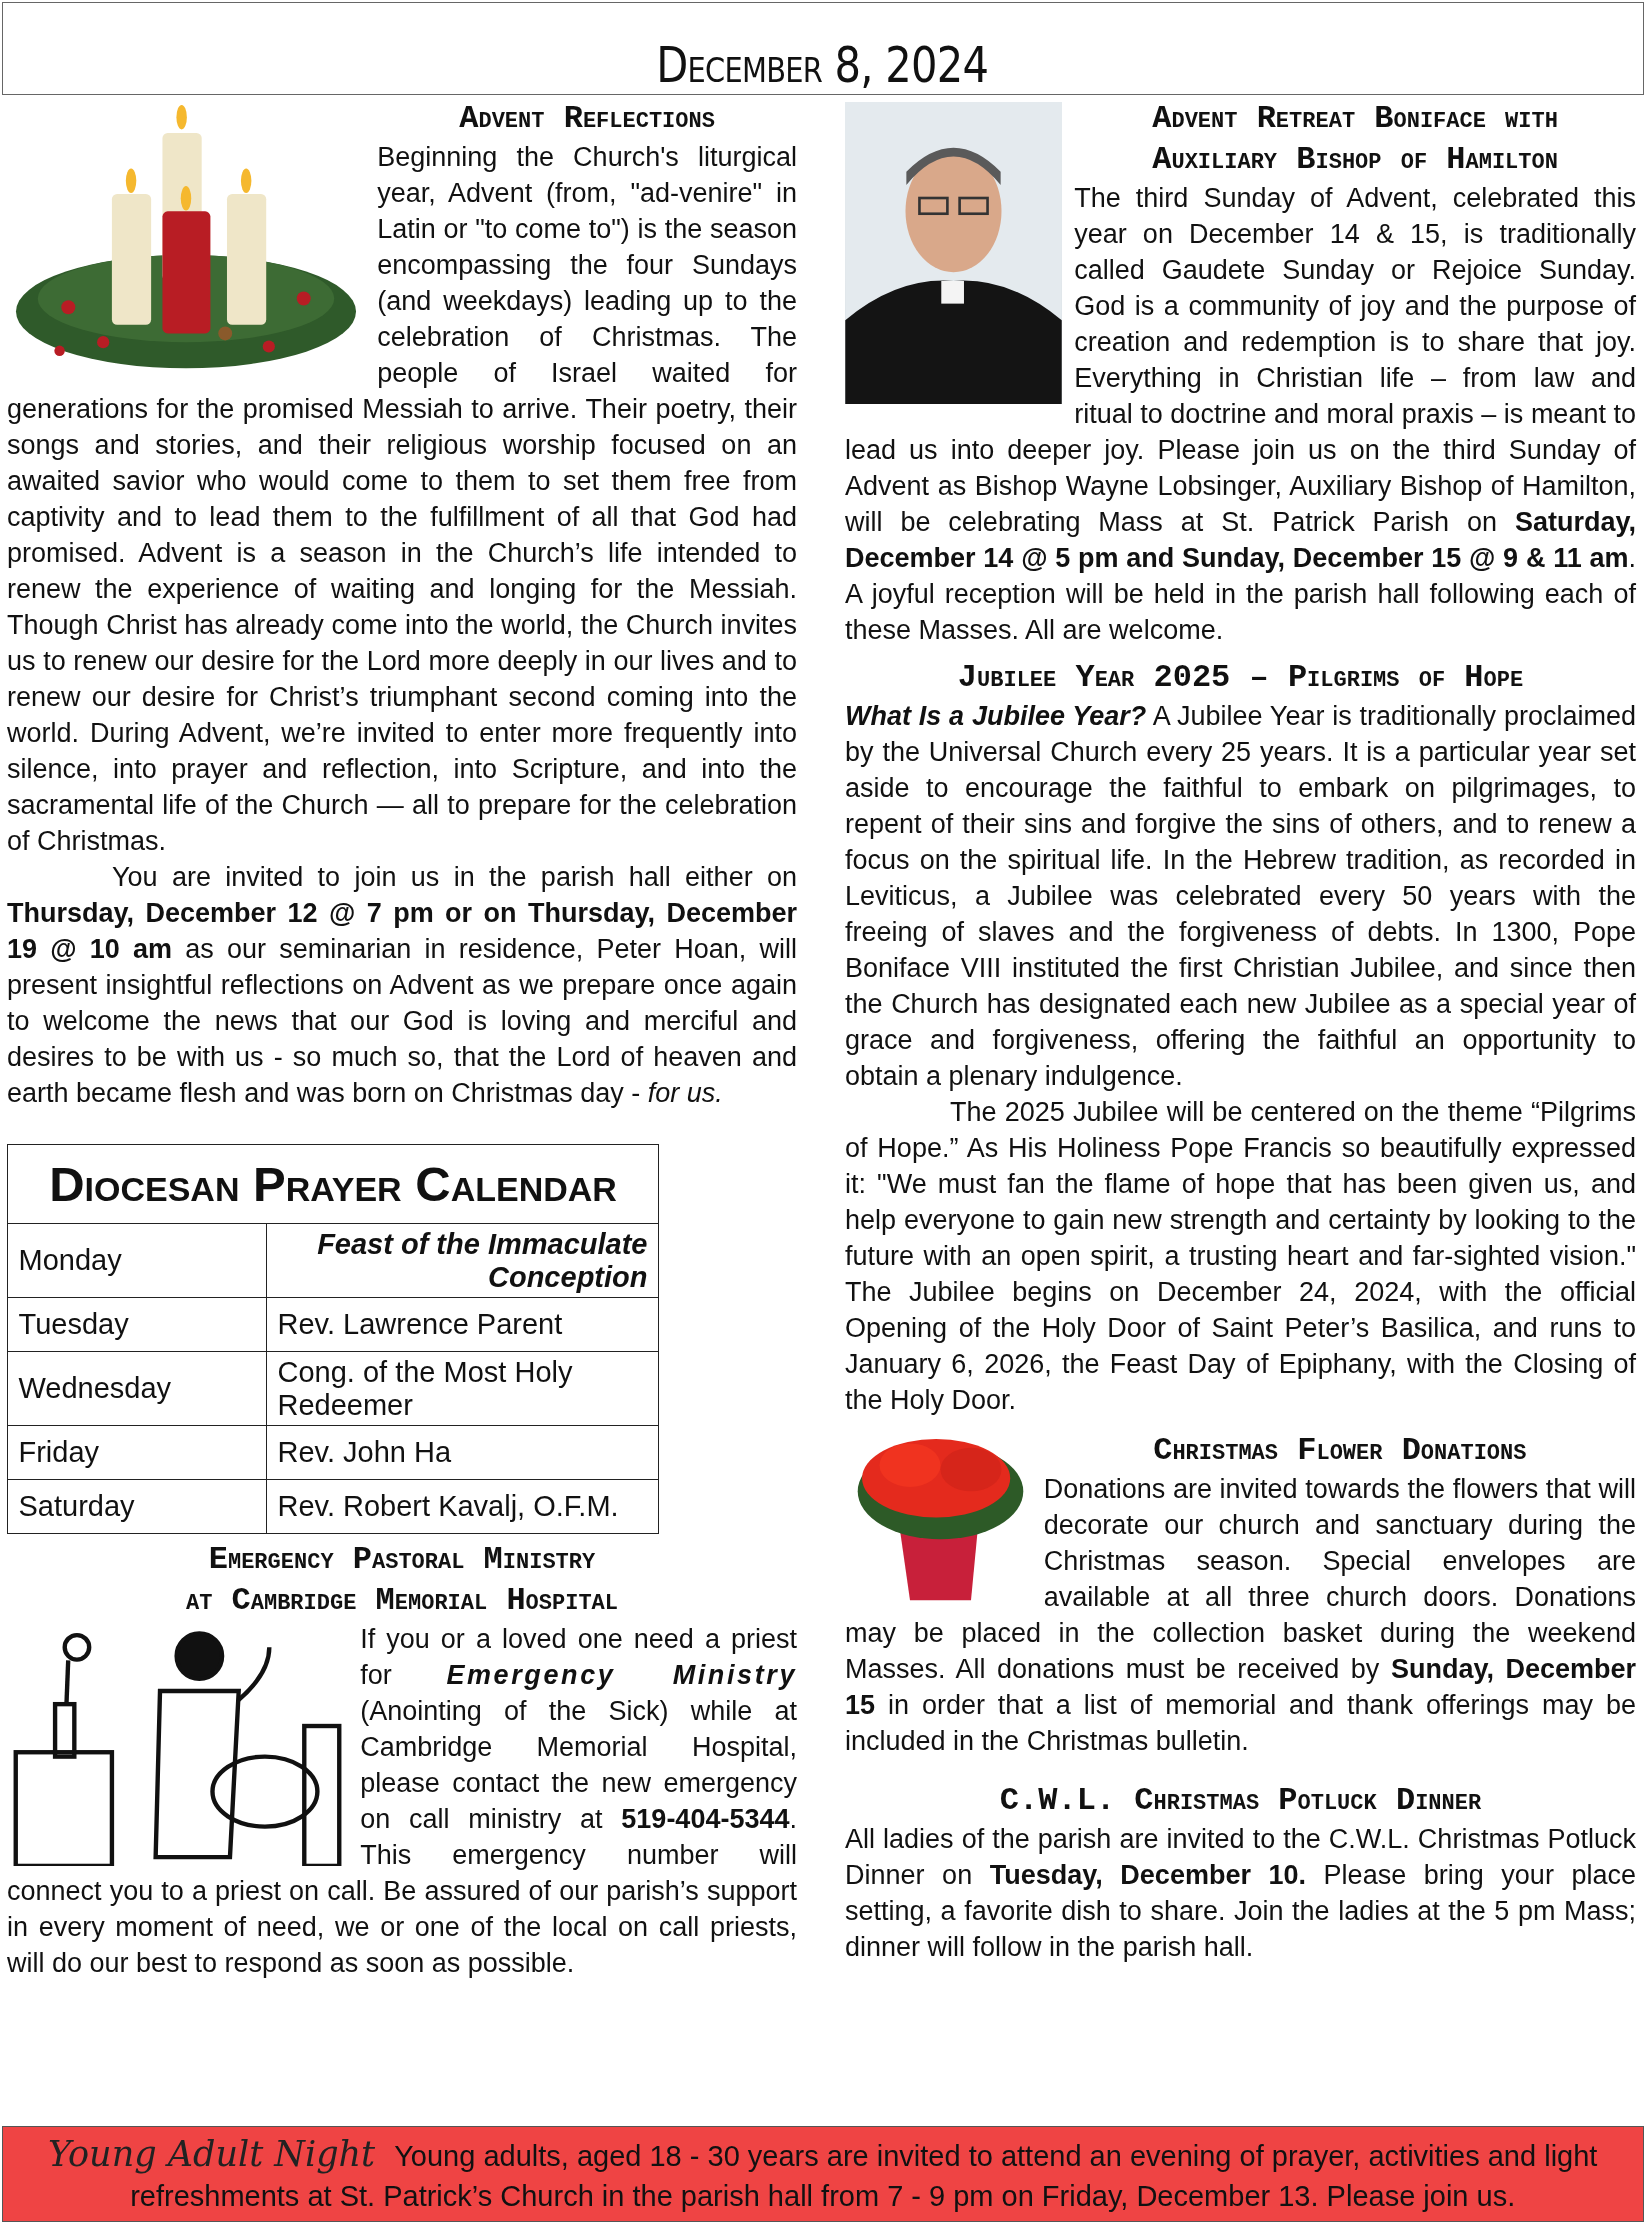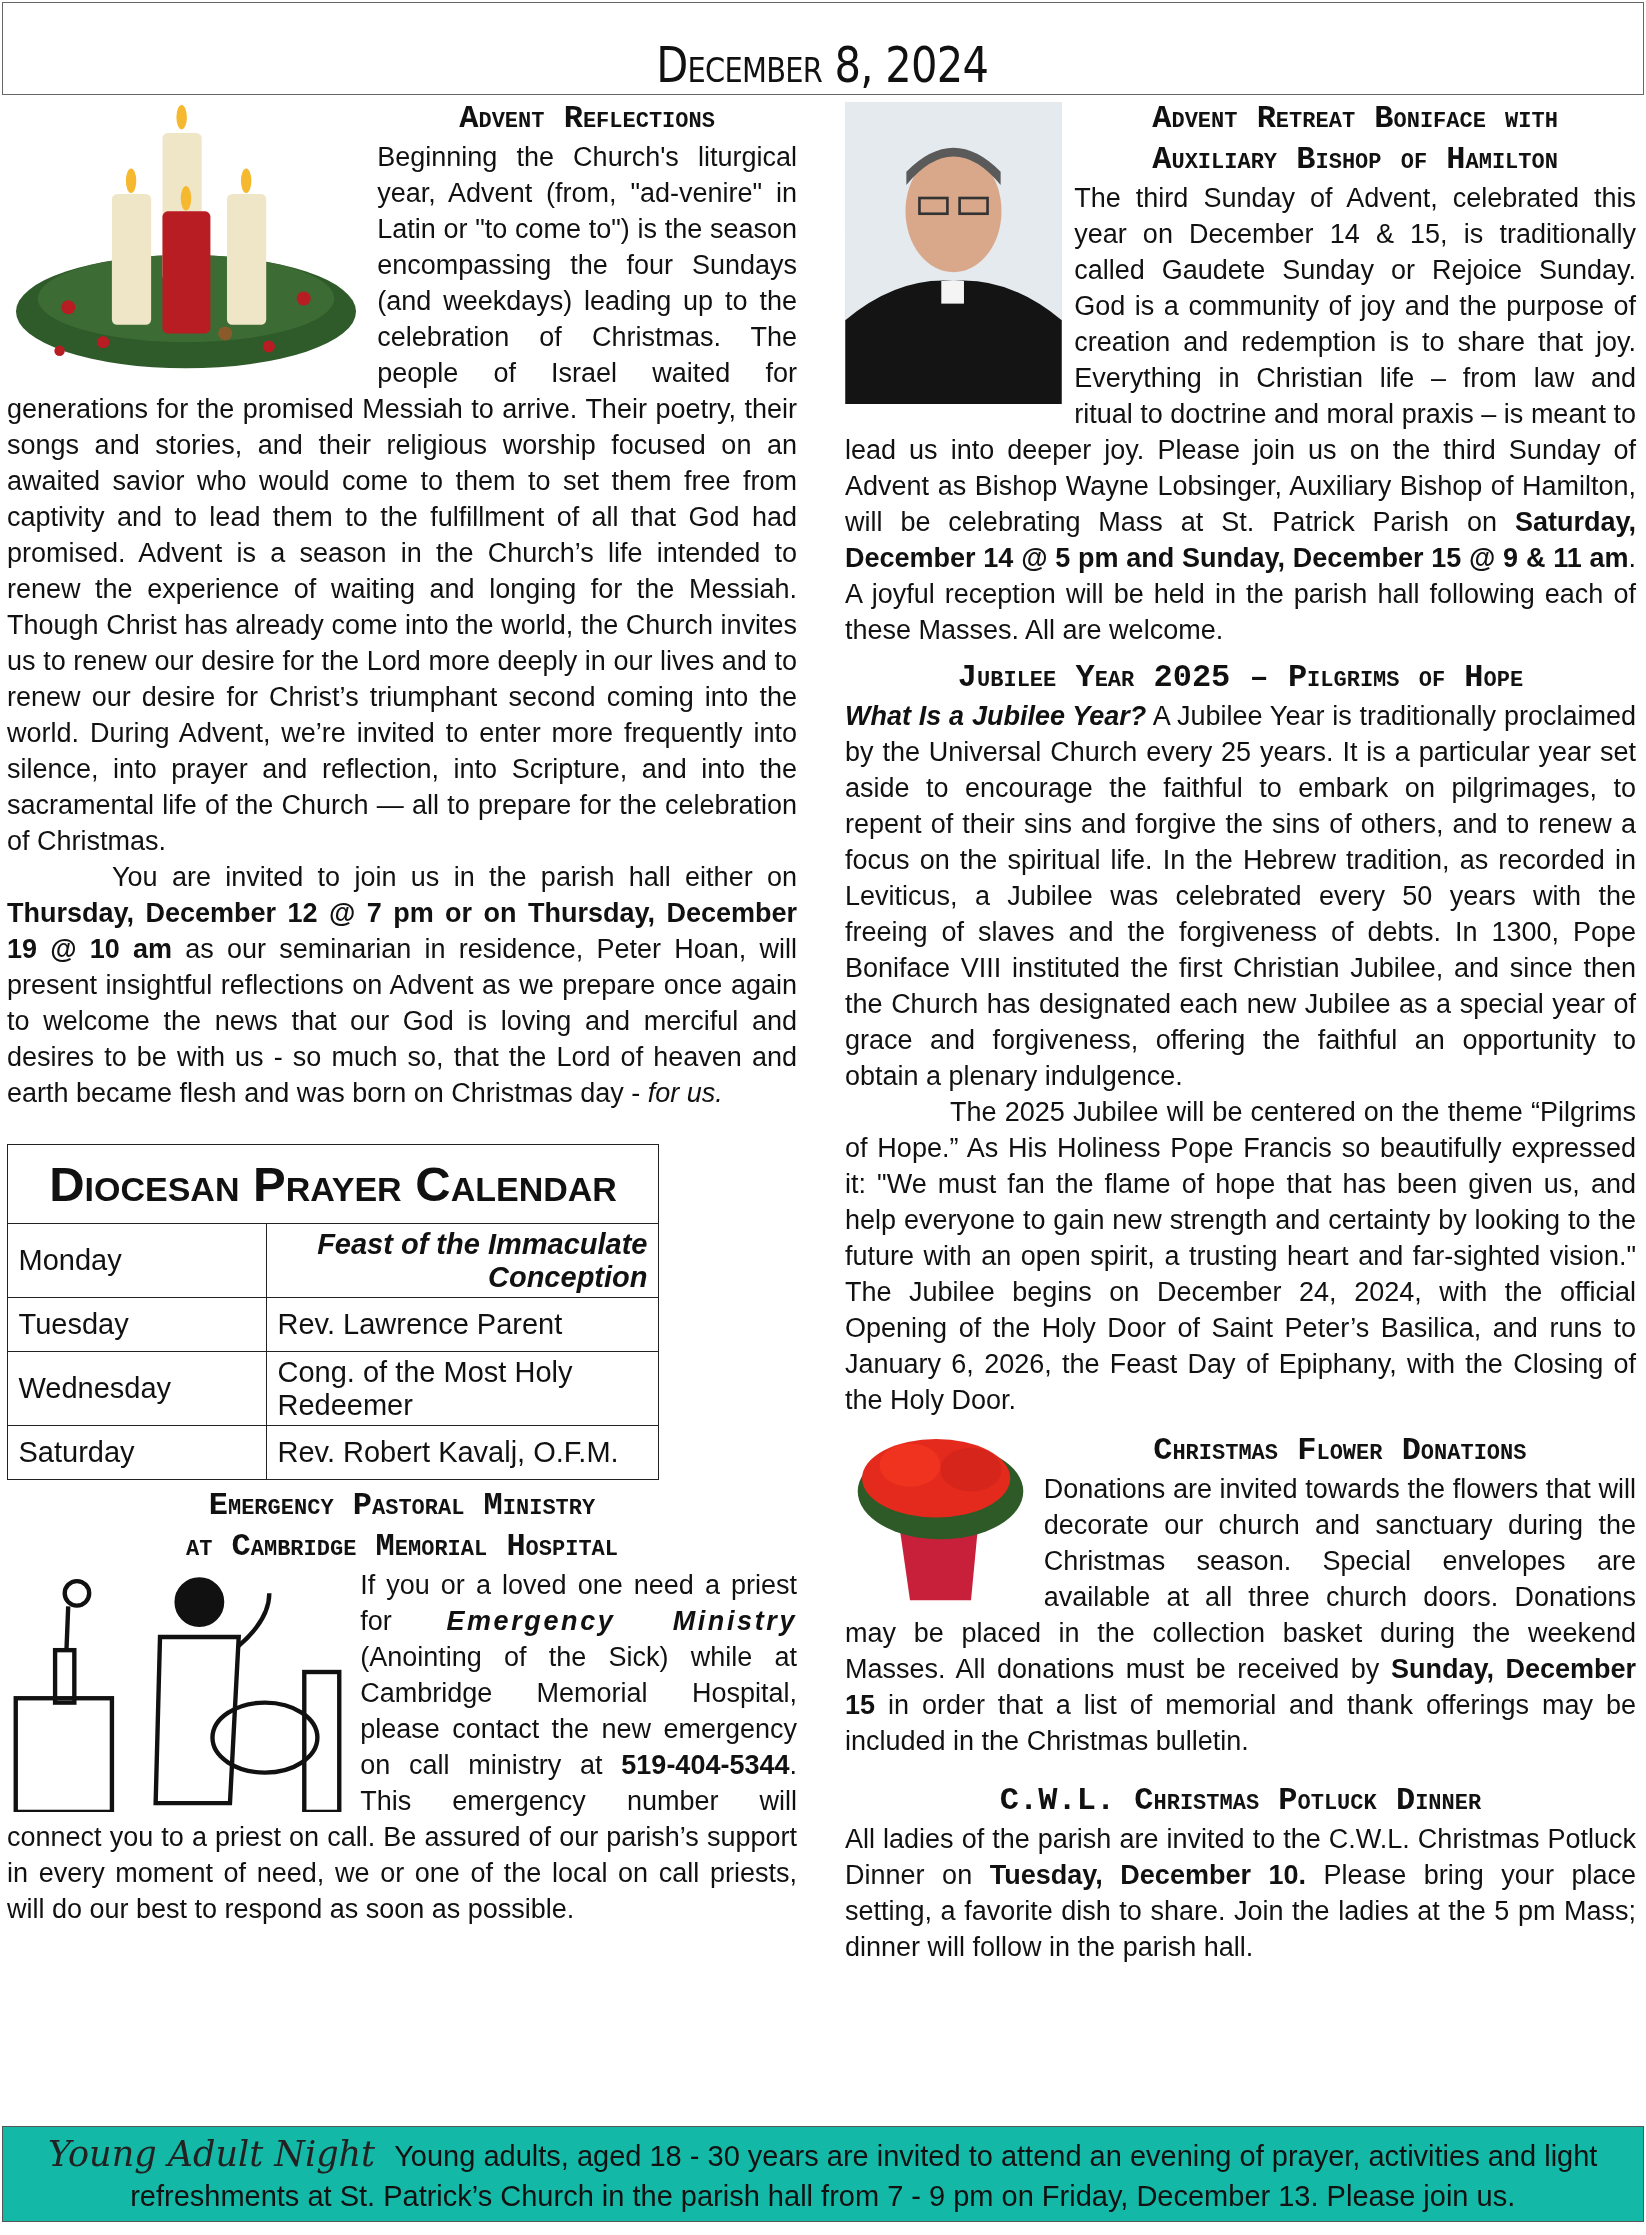--- a/index.html
+++ b/index.html
@@ -17,21 +17,21 @@
   .floatimg { float: left; margin-right: 12.2px; }
   .wreath { width: 358px; height: 279px; position: relative; }
   .bishop { width: 217px; height: 302px; background: linear-gradient(180deg,#e6ecef 0%,#dfe6ea 50%,#c9d2d8 100%); position: relative; margin-top: 3.5px; }
   .poinsettia { width: 183px; height: 175px; position: relative; margin-left: 3.5px; }
   .priest { width: 341px; height: 245px; position: relative; }
   .cal { width: 652px; border: 1.7px solid #222; margin-top: 33px; border-collapse: collapse; }
   .cal td { border: 1.7px solid #222; font-size: 29px; padding: 3.5px 10.5px; vertical-align: middle; }
   .cal .cal-head { text-align: center; font-weight: bold; font-variant: small-caps; font-size: 49px; height: 79px; }
   .cal td.day { width: 259px; height: 54px; }
   .cal td.small { font-size: 22px; line-height: 30px; }
-  .banner { position: absolute; left: 1.7px; top: 2126px; width: 1642px; height: 96px; background: #14b8a6; border: 1.7px solid #555; text-align: center; font-size: 29px; line-height: 40px; padding-top: 7px; }
+  .banner { position: absolute; left: 1.7px; top: 2126px; width: 1642px; height: 96px; background: #ef4444; border: 1.7px solid #555; text-align: center; font-size: 29px; line-height: 40px; padding-top: 7px; }
   .script { font-family: "DejaVu Serif", serif; font-style: italic; font-size: 35px; color: #222; margin-right: 19px; }
 </style>
 </head>
 <body>
 
 <div class="header">
   <h1>December 8, 2024</h1>
 </div>
 
 <div class="col left">
@@ -70,20 +70,24 @@
           <td class="day">Monday</td>
           <td style="font-weight:bold;font-style:italic;text-align:right;">Feast of the Immaculate Conception</td>
         </tr>
     <tr>
           <td class="day">Tuesday</td>
           <td>Rev. Lawrence Parent</td>
         </tr>
     <tr>
           <td class="day">Wednesday</td>
           <td>Cong. of the Most Holy Redeemer</td>
+        </tr>
+    <tr>
+          <td class="day">Friday</td>
+          <td>Rev. John Ha</td>
         </tr>
     <tr>
           <td class="day">Saturday</td>
           <td>Rev. Robert Kavalj, O.F.M.</td>
         </tr>
   </tbody>
     </table>
 
   <section style="margin-top:5.2px;">
     <div class="sc-title">Emergency Pastoral Ministry</div>

